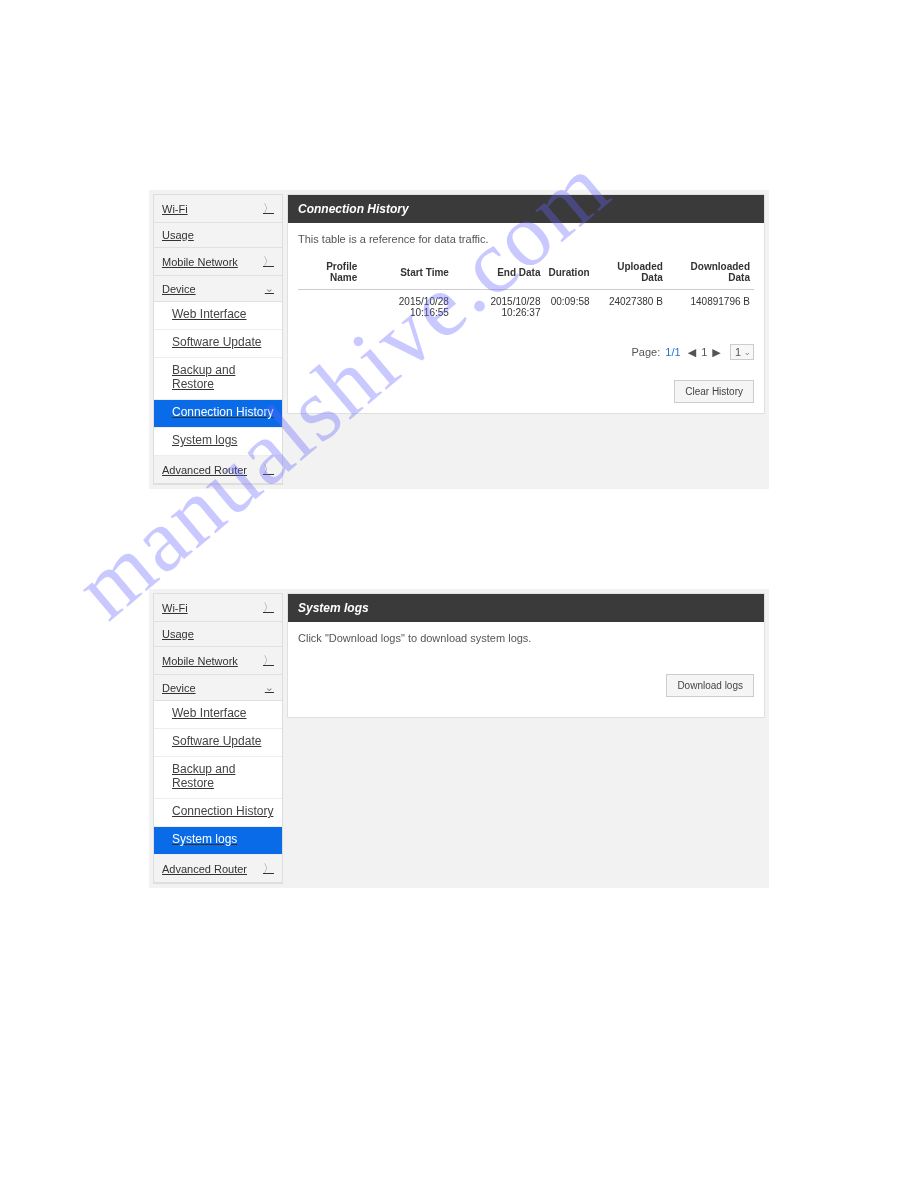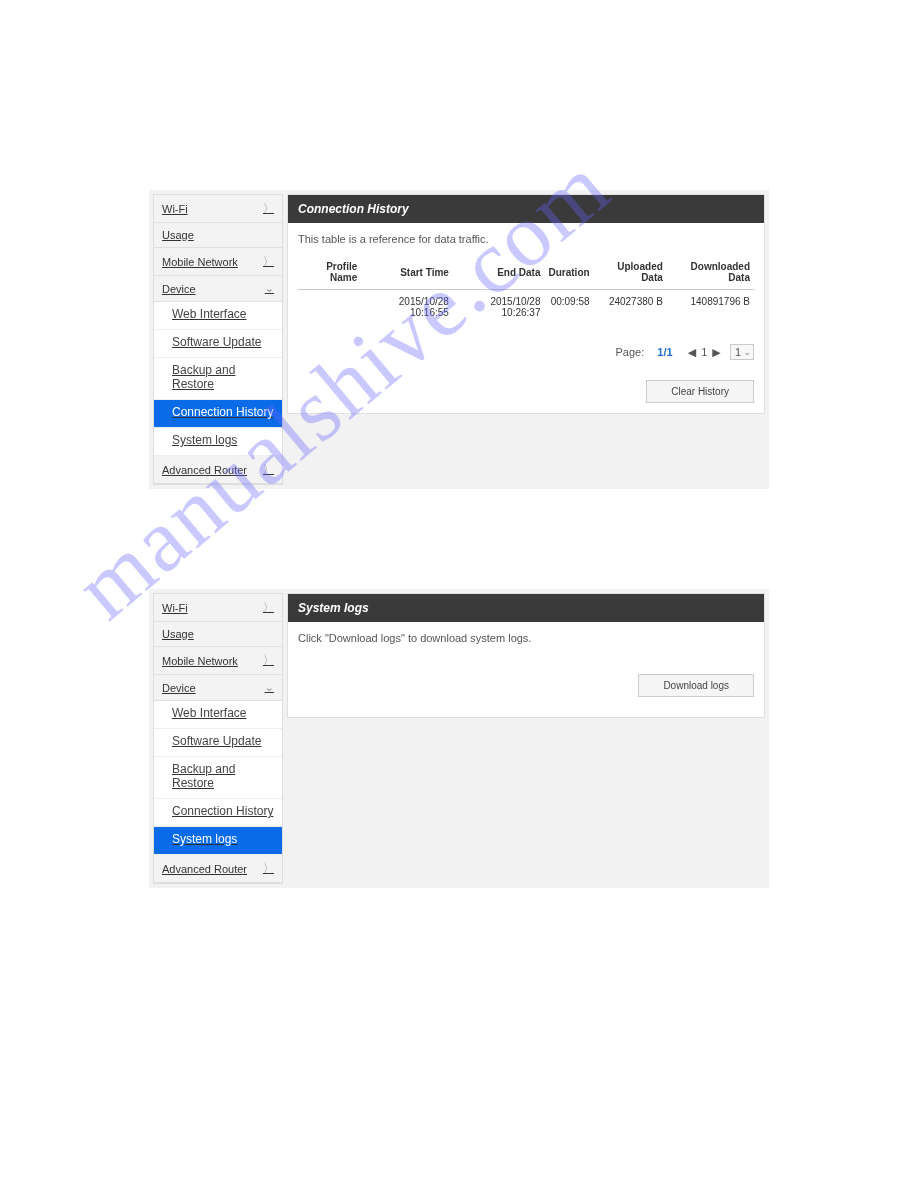--- a/index.html
+++ b/index.html
@@ -78,34 +78,34 @@
     font-size: 10px;
   }
   th { text-align: right; font-weight: bold; padding: 6px 4px; border-bottom: 1px solid #ccc; color: #333;}
   td { padding: 6px 4px; color: #333; vertical-align: top; text-align: right;}
   .pager {
     text-align: right;
     padding: 20px 0 10px;
     font-size: 11px;
     color: #555;
   }
-  .pager .num { color: #1d73d8; margin: 0 10px; font-weight: bold; }
+  .pager .num { color: #1d73d8; margin: 0 2px; }
   .pager .tri { color: #555; cursor: pointer; margin: 0 2px; }
   .pager .dd {
     border: 1px solid #ccc;
     padding: 1px 12px 1px 4px;
     margin-left: 4px;
     position: relative;
     display: inline-block;
     background: #f7f7f7;
   }
   .btn {
     border: 1px solid #ccc;
     background: #f5f5f5;
-    padding: 5px 24px;
+    padding: 5px 10px;
     font-size: 10px;
     cursor: pointer;
     color: #444;
   }
   .footer-actions { text-align: right; padding: 0 10px 10px; }
   .watermark {
     position: absolute;
     top: 300px; left: 150px;
     width: 620px; height: 520px;
     pointer-events: none;

